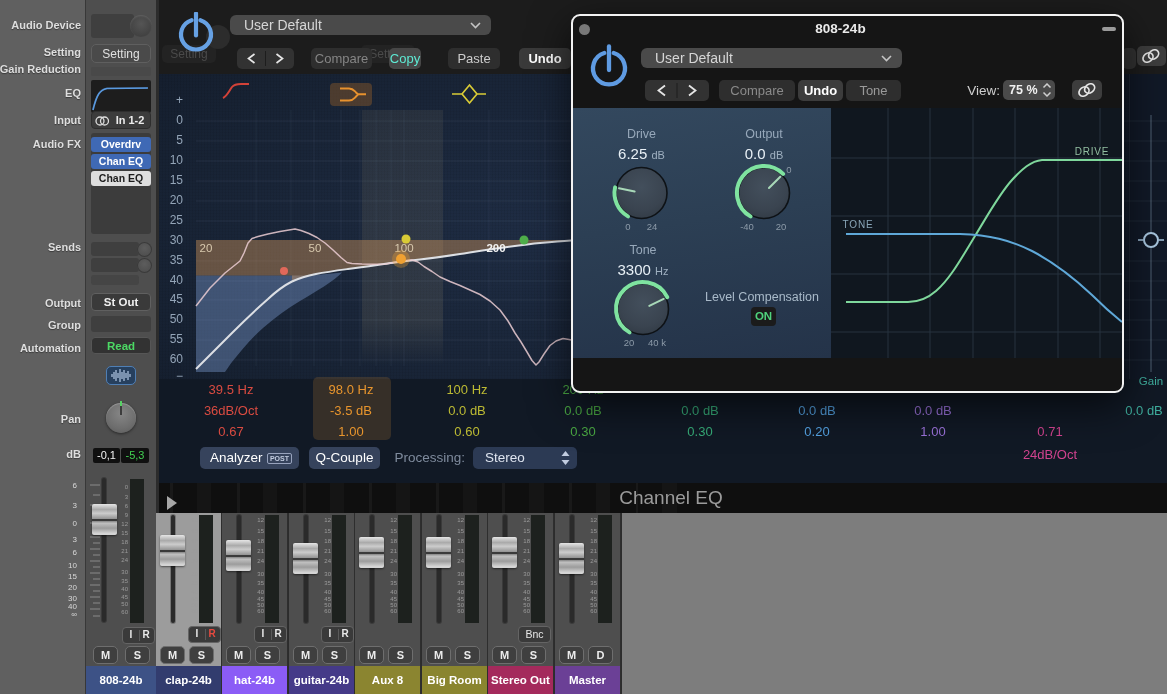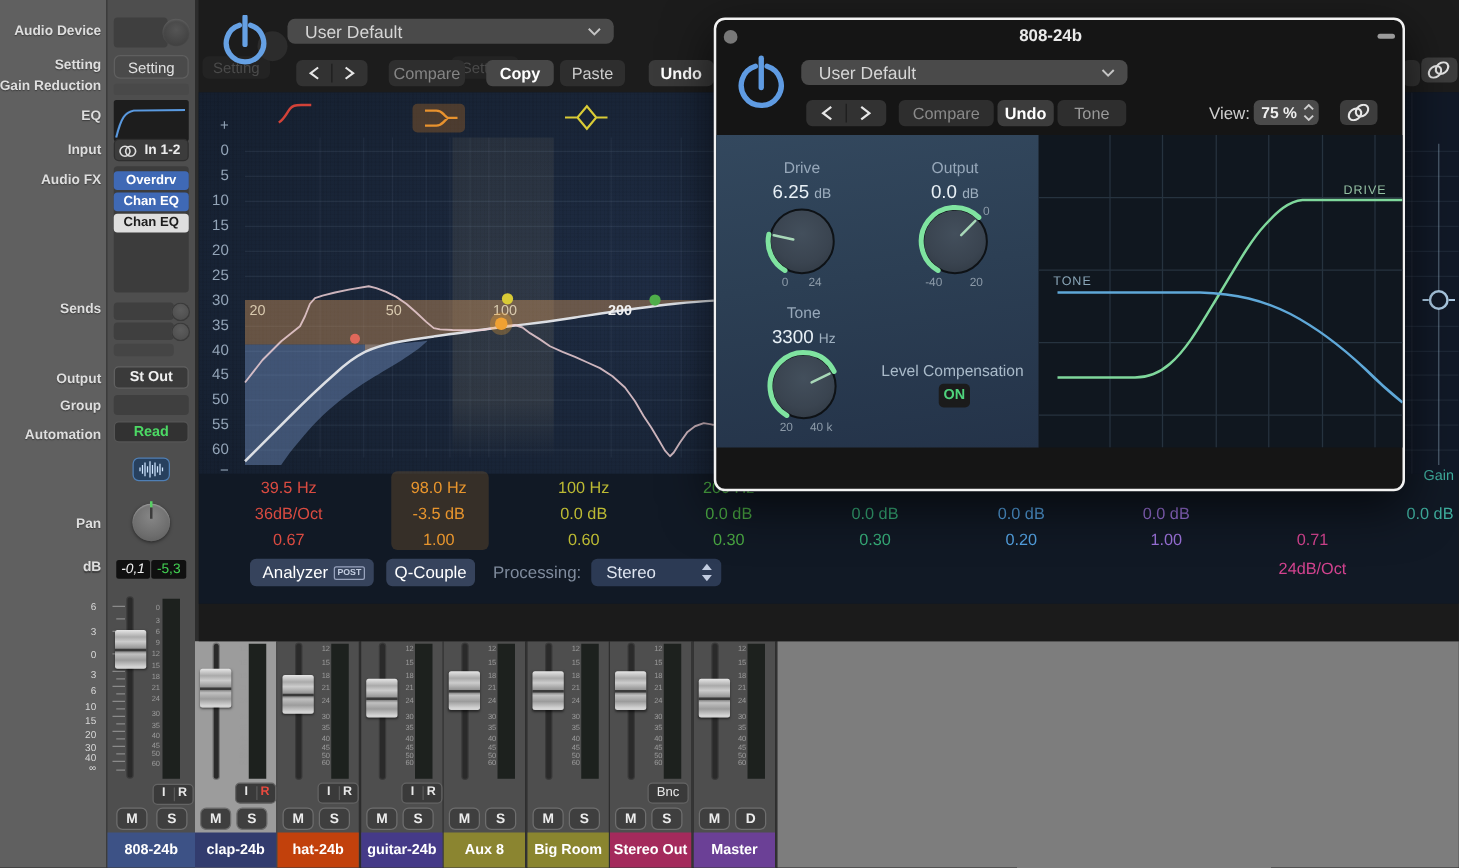--- a/index.html
+++ b/index.html
@@ -120,21 +120,21 @@
             <line x1="21" y1="4" x2="21" y2="13"></line>
             <line x1="23" y1="7" x2="23" y2="10"></line>
         </g>
       </svg>
     </div>
 
     <div style="position:absolute; left:20px; top:403px; width:30px; height:30px; border-radius:50%; background:radial-gradient(circle at 50% 35%, #868686 0%, #6e6e6e 60%, #5a5a5a 100%); box-shadow:0 1px 3px rgba(0,0,0,0.5), inset 0 1px 1px rgba(255,255,255,0.25);"></div>
     <div style="position:absolute; left:34px; top:401px; width:2px; height:5px; background:#57d164;"></div>
     <div style="position:absolute; left:34px; top:406px; width:2px; height:9px; background:#3c3c3c;"></div>
 
-    <div style="position:absolute; left:7px; top:448px; width:27px; height:15px; background:#101010; border-radius:2px; color:#f2f2f2; font-size:11px; text-align:center; line-height:15px;font-style:italic;">-0,1</div>
+    <div style="position:absolute; left:7px; top:448px; width:27px; height:15px; background:#101010; border-radius:2px; color:#f2f2f2; font-size:11px; text-align:center; line-height:15px;">-0,1</div>
     <div style="position:absolute; left:35px; top:448px; width:28px; height:15px; background:#101010; border-radius:2px; color:#42d152; font-size:11px; text-align:center; line-height:15px;">-5,3</div>
 
     <div class="fadertrack" style="left:16px; top:478px; height:144px;"></div>
     <svg width="14" height="146" style="position:absolute; left:1px; top:477px;">
       <g stroke="#8a8a8a" stroke-width="1">
         <line x1="3" y1="8" x2="13" y2="8"></line>
           <line x1="6" y1="18" x2="13" y2="18"></line>
           <line x1="3" y1="28" x2="13" y2="28"></line>
           <line x1="6" y1="37" x2="13" y2="37"></line>
           <line x1="3" y1="46" x2="13" y2="46"></line>
@@ -227,21 +227,21 @@
           <div class="mscale" style="left:0px; top:89px;">50</div>
           <div class="mscale" style="left:0px; top:95px;">60</div>
         </div>
       <div class="irbtn" style="left:32px; top:113px;">
           <span style="position:absolute;left:0;top:1px;width:16px;text-align:center;">I</span>
           <span style="position:absolute;right:0;top:1px;width:16px;text-align:center;">R</span>
           <span style="position:absolute;left:16px;top:2px;width:1px;height:11px;background:#5a5a5a;"></span>
         </div>
       <div class="msbtn" style="left:4px; top:133px;">M</div>
       <div class="msbtn" style="left:33px; top:133px;">S</div>
-      <div class="mname" style="background:#c2410c;">hat-24b</div>
+      <div class="mname" style="background:#8b5cf6;">hat-24b</div>
     </div>
     <div class="strip" style="left:133px;">
       <div class="fadertrack" style="left:15px; top:2px; height:108px;"></div>
       <div class="fadercap" style="left:4px; top:30px;"></div>
       <div class="meterbar" style="left:43px; top:2px; height:108px;"></div>
       <div class="mcol" style="left:30px; position:absolute; top:0px; width:12px; height:115px;">
           <div class="mscale" style="left:0px; top:4px;">12</div>
           <div class="mscale" style="left:0px; top:15px;">15</div>
           <div class="mscale" style="left:0px; top:25px;">18</div>
           <div class="mscale" style="left:0px; top:35px;">21</div>
@@ -365,21 +365,21 @@
           </svg></div>
 
       <div class="hbtn" style="left:78px; top:48px; width:57px; background:#323232;">
           <svg width="57" height="21" style="position:absolute;left:0;top:0;">
             <polyline points="17.5,6 11.5,10.5 17.5,15" fill="none" stroke="#e6e6e6" stroke-width="1.7"></polyline>
             <polyline points="39.5,6 45.5,10.5 39.5,15" fill="none" stroke="#e6e6e6" stroke-width="1.7"></polyline>
             <line x1="28.5" y1="3" x2="28.5" y2="18" stroke="#1d1d1d" stroke-width="1"></line>
           </svg>
         </div>
       <div class="hbtn" style="left:152px; top:48px; width:61px; color:#858585;">Compare</div>
-      <div class="hbtn" style="left:230px; top:48px; width:54px; background:#474747; color:#ffffff; font-weight:bold;">Copy</div>
+      <div class="hbtn" style="left:230px; top:48px; width:32px; background:#474747; color:#5eead4; font-weight:normal;">Copy</div>
       <div class="hbtn" style="left:289px; top:48px; width:52px; color:#cccccc;">Paste</div>
       <div class="hbtn" style="left:360px; top:48px; width:52px; background:#3a3a3a; color:#ffffff; font-weight:bold;">Undo</div>
       <div class="hbtn" style="left:963px; top:48px; width:14px; background:#333333;"></div>
       <div class="hbtn" style="left:978px; top:46px; width:29px; height:20px; background:#3d3d3d;">
         <svg width="20" height="14" style="position:absolute;left:4px;top:3px;">
           <ellipse cx="7" cy="8.5" rx="5.4" ry="4.2" fill="none" stroke="#e6e6e6" stroke-width="1.7" transform="rotate(-38 7 8.5)"></ellipse>
           <ellipse cx="12.6" cy="5.5" rx="5.4" ry="4.2" fill="none" stroke="#e6e6e6" stroke-width="1.7" transform="rotate(-38 12.6 5.5)"></ellipse>
         </svg>
       </div>
     </div>
@@ -505,20 +505,26 @@
       <div style="position:absolute; left:150px; top:373px; width:71px; height:22px; background:#36435c; border-radius:5px; color:#fff; font-size:13.5px; line-height:22px; text-align:center;">Q-Couple</div>
       <div style="position:absolute; left:230px; top:373px; width:76px; text-align:right; color:#7f8b9d; font-size:13.5px; line-height:22px;">Processing:</div>
       <div style="position:absolute; left:314px; top:373px; width:104px; height:22px; background:#2c3a54; border-radius:5px; color:#dfe5f0; font-size:13.5px; line-height:22px;">
         <span style="margin-left:12px;">Stereo</span>
         <svg width="9" height="14" style="position:absolute; right:7px; top:4px;">
             <path d="M4.5 0 L8.5 5 L0.5 5 Z" fill="#c2cce0"></path>
             <path d="M4.5 14 L8.5 9 L0.5 9 Z" fill="#c2cce0"></path>
           </svg>
       </div>
     </div>
+    <div id="eqfooter">
+      <div style="position:absolute; left:0; top:0; width:530px; height:30px; background:repeating-linear-gradient(90deg, transparent 0px, transparent 11px, rgba(110,110,110,0.30) 11px, rgba(110,110,110,0.30) 14px, transparent 14px, transparent 38px, rgba(95,95,95,0.22) 38px, rgba(95,95,95,0.22) 52px, transparent 52px, transparent 66.5px);"></div>
+      <div style="position:absolute; left:0; top:0; width:100%; height:100%; background:rgba(12,12,12,0.62);"></div>
+      <div style="position:absolute; left:8px; top:13px; width:0; height:0; border-left:10px solid #a8a8a8; border-top:7px solid transparent; border-bottom:7px solid transparent;"></div>
+      <div style="position:absolute; left:0; top:0; width:100%; padding-left:16px; text-align:center; font-size:19px; line-height:30px; color:#9b9b9b;">Channel EQ</div>
+    </div>
   </div>
   <div id="ovwin" class="abs">
 
     <div style="position:absolute; left:0; top:0; width:100%; padding-right:14px; box-sizing:border-box; text-align:center; color:#e9e9e9; font-size:13.5px; font-weight:bold; line-height:26px;">808-24b</div>
     <div style="position:absolute; left:6px; top:8px; width:11px; height:11px; border-radius:50%; background:#787878;"></div>
     <div style="position:absolute; left:529px; top:11px; width:14px; height:4px; border-radius:2px; background:#9a9a9a;"></div>
 
     <svg width="46" height="46" style="position:absolute; left:13px; top:28px;">
       <path d="M 18.32 9.02 A 16 16 0 1 0 27.68 9.02" fill="none" stroke="#5f9be2" stroke-width="4.3" stroke-linecap="round"></path>
       <line x1="23" y1="2.5" x2="23" y2="26" stroke="#5f9be2" stroke-width="4.3" stroke-linecap="round"></line>

